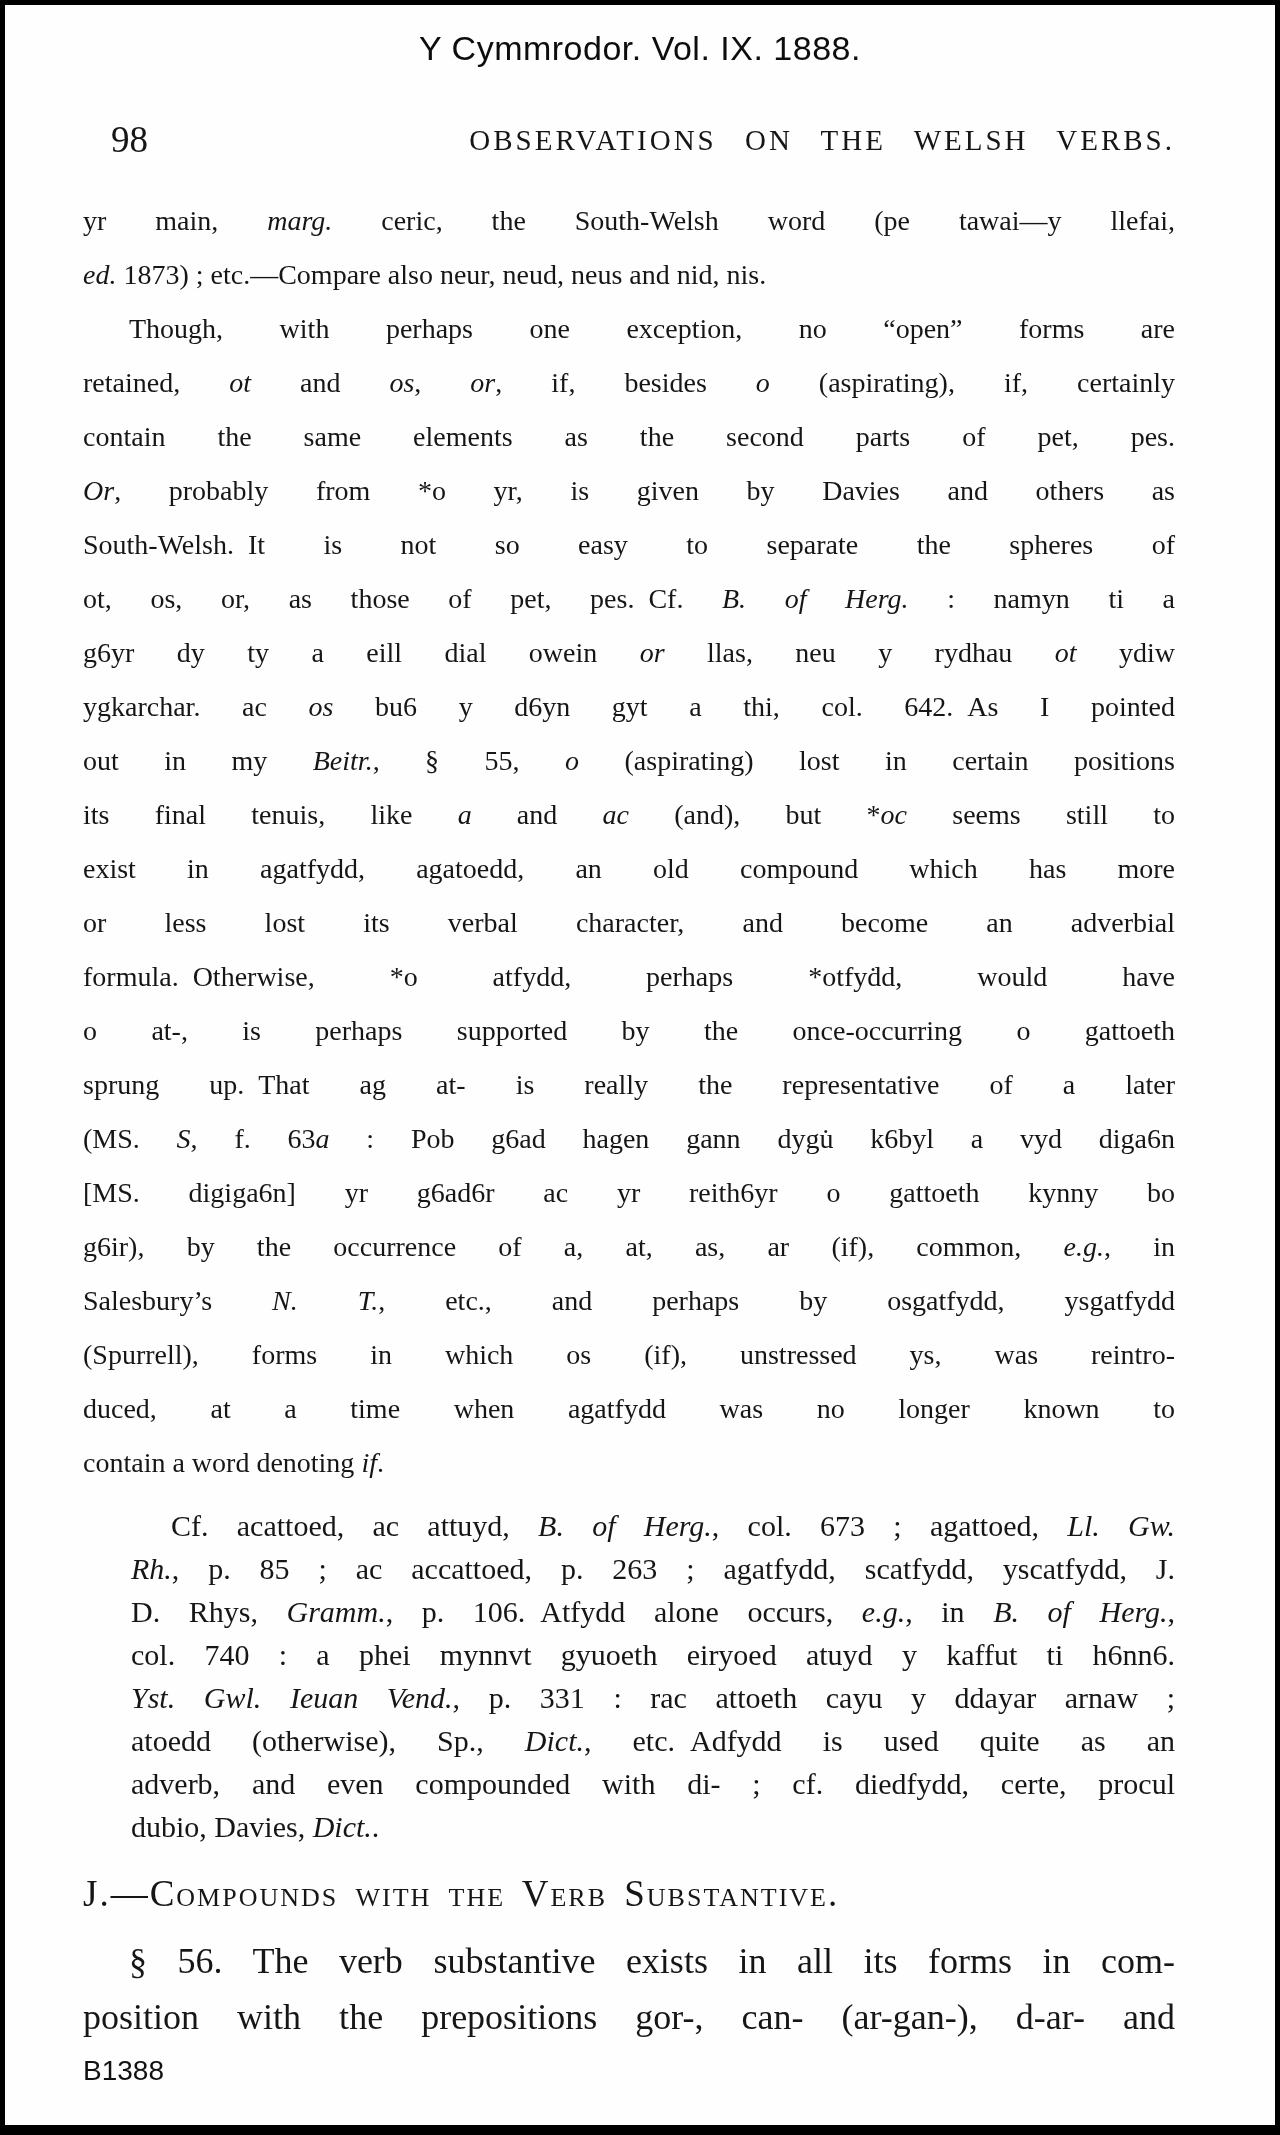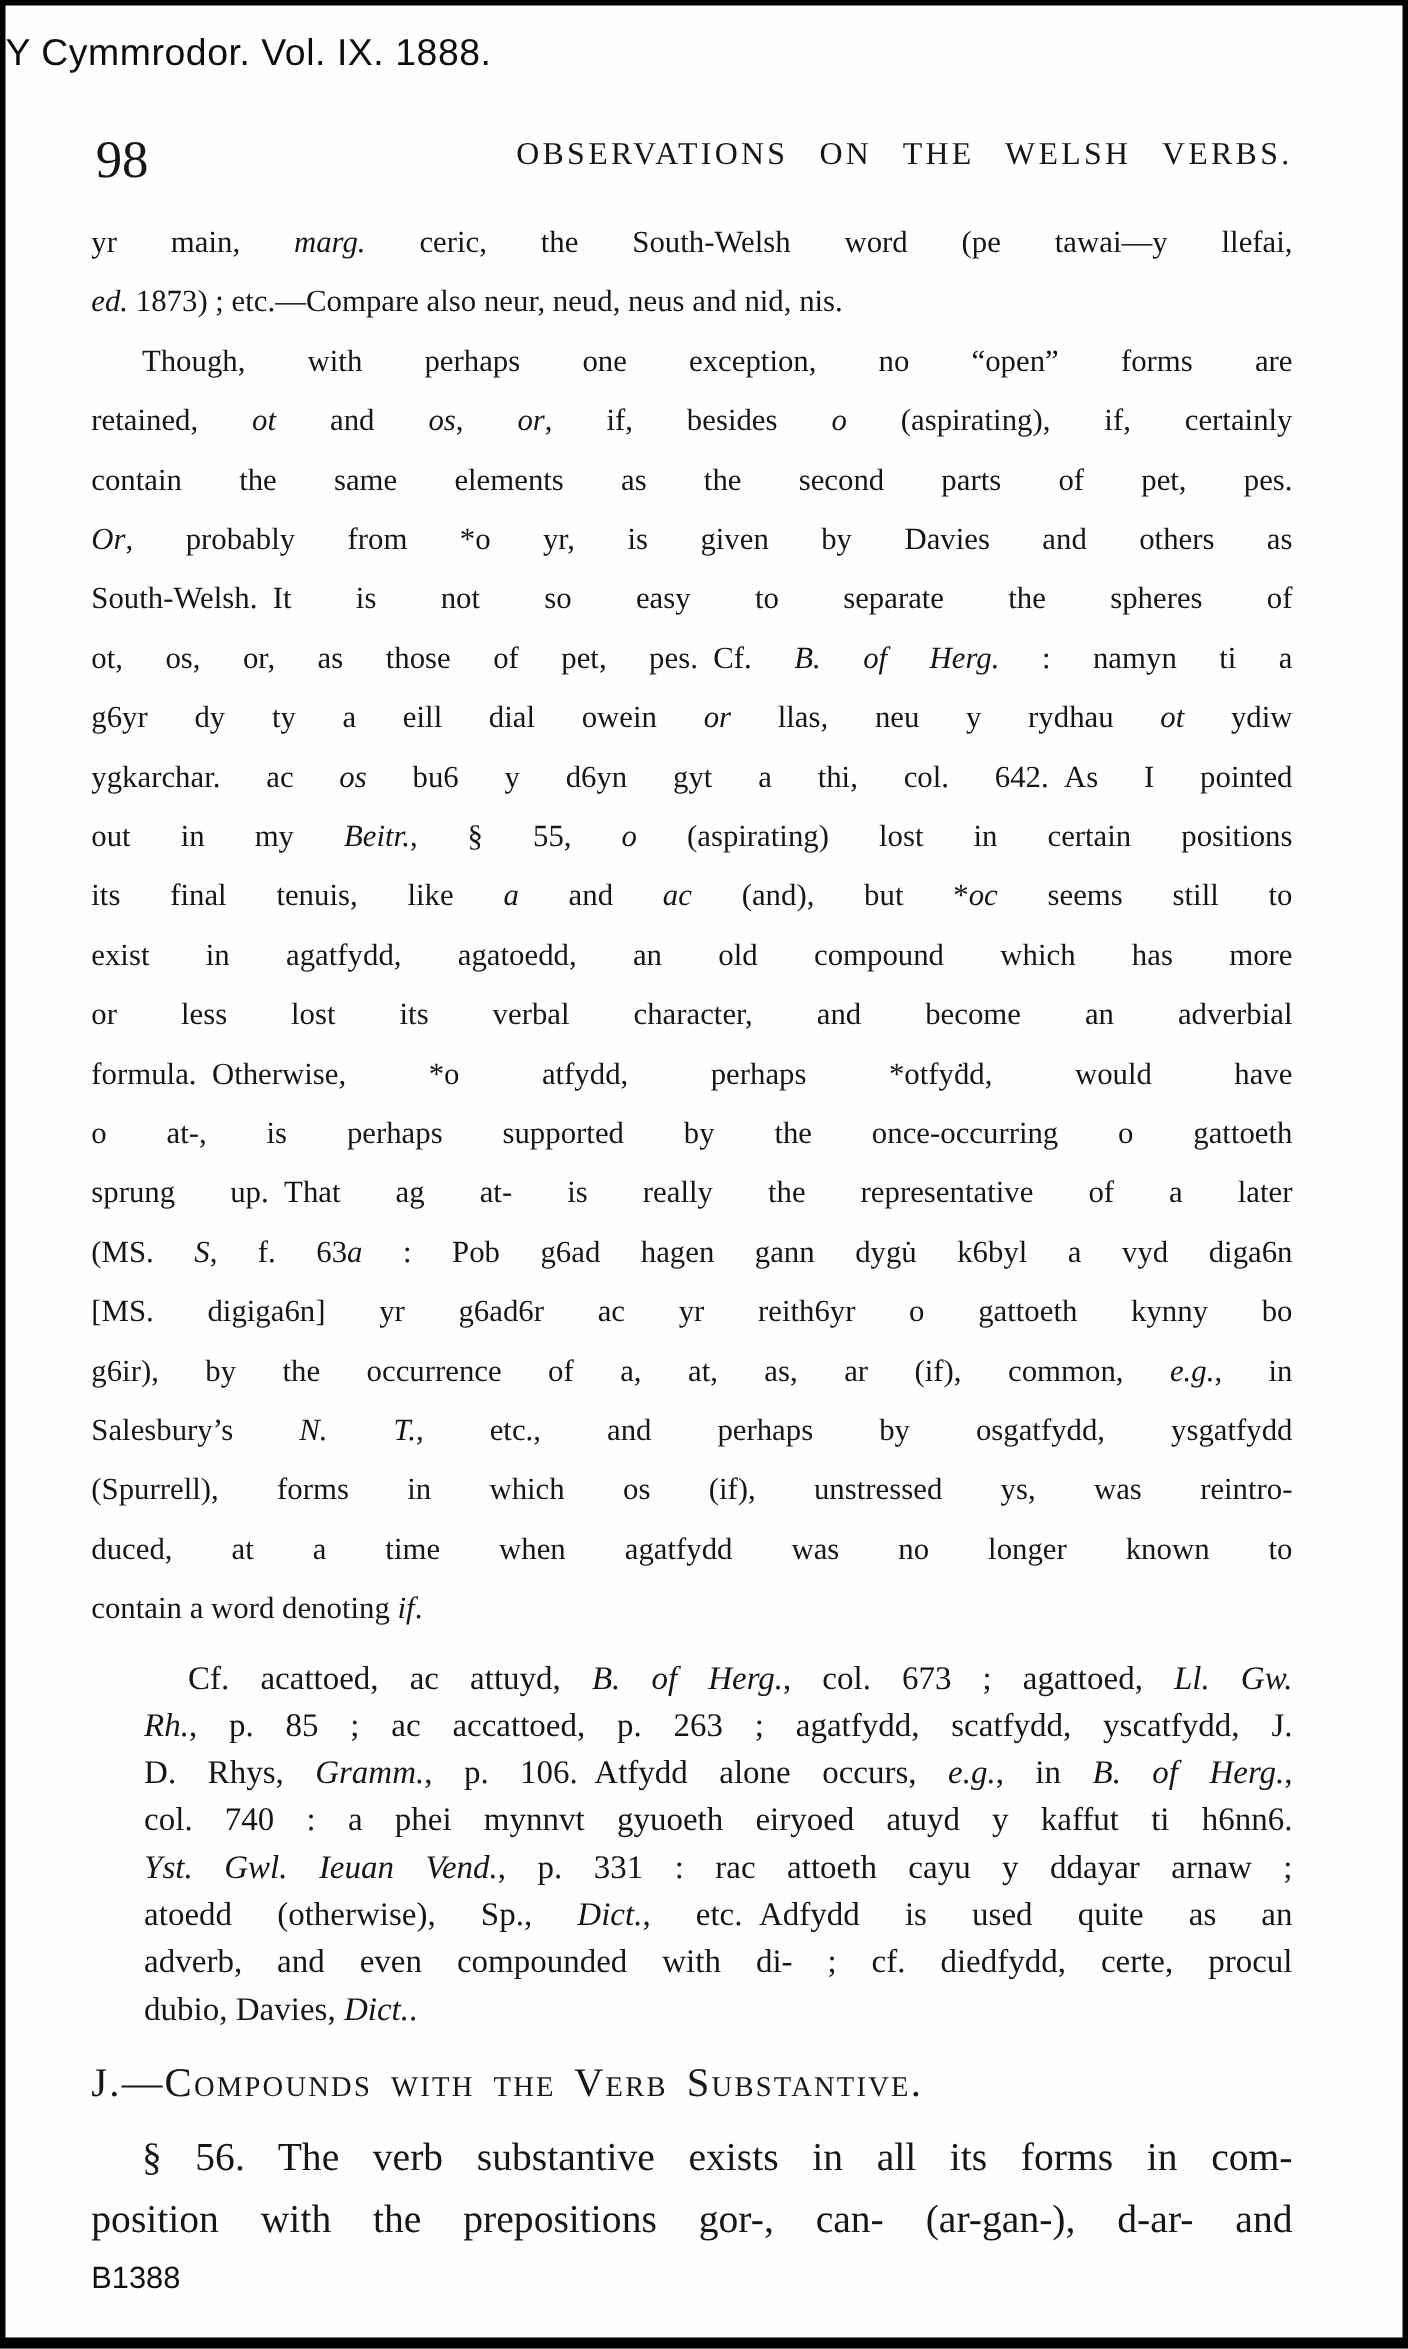--- a/index.html
+++ b/index.html
@@ -11,41 +11,41 @@
     background: #fefefe;
     border: 5px solid #000;
     border-bottom-width: 10px;
     box-sizing: border-box;
     font-family: "Liberation Serif", serif;
     color: #161616;
     overflow: hidden;
   }
   .journal-caption {
     margin-top: 24px;
-    text-align: left;
+    text-align: center;
     font-family: "Liberation Sans", sans-serif;
     font-size: 34px;
     letter-spacing: 0.5px;
     color: #0d0d0d;
   }
   .column {
     position: relative;
     margin-left: 78px;
     width: 1092px;
   }
   .headrow {
     position: relative;
     margin-top: 50px;
     height: 46px;
   }
   .page-number {
     position: absolute;
-    left: 4px;
+    left: 28px;
     top: 0;
-    font-size: 48px;
+    font-size: 37px;
   }
   .running-title {
     text-align: right;
     font-size: 29px;
     letter-spacing: 3px;
     word-spacing: 18px;
     padding-top: 6px;
   }
   .bodytext { margin-top: 30px; font-size: 28px; }
   .bodytext .tline { line-height: 54px; }

